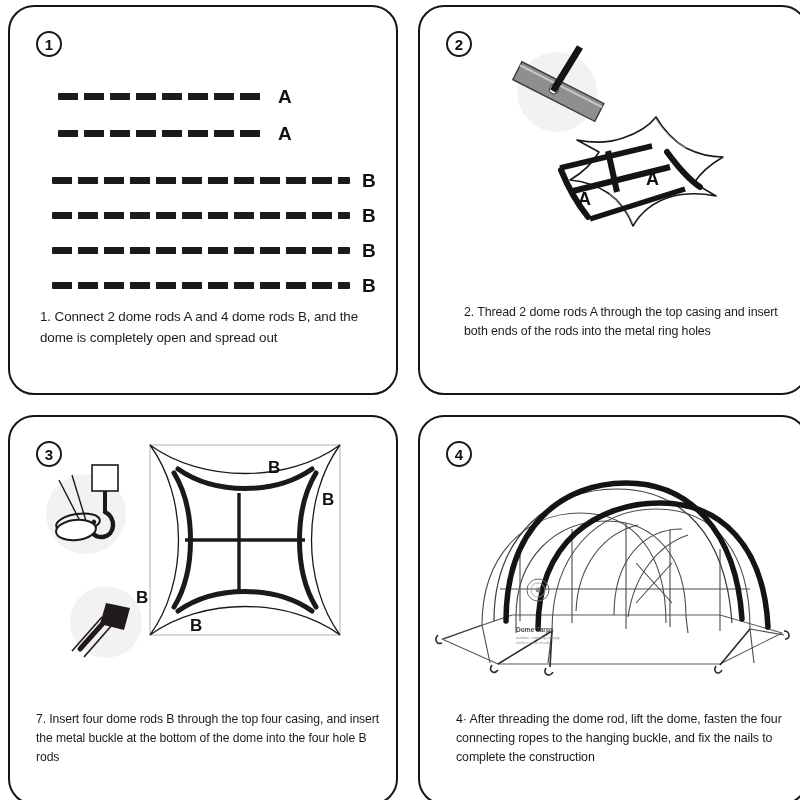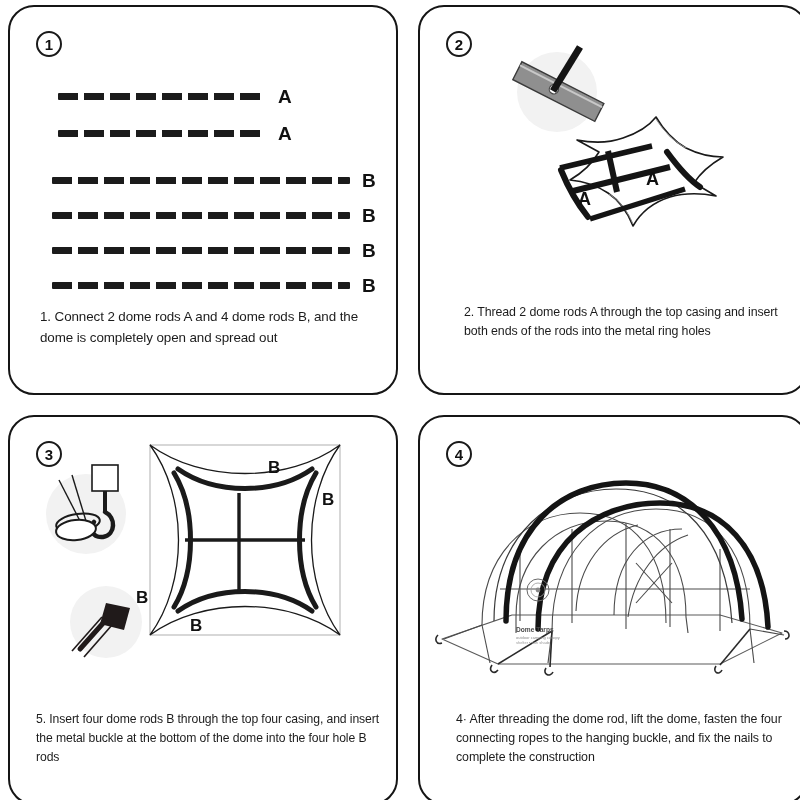--- a/index.html
+++ b/index.html
@@ -259,21 +259,21 @@
             <line x1="229" y1="76" x2="229" y2="176" stroke="#1a1a1a" stroke-width="3.4"></line>
 
             <text class="lbl" x="258" y="56" font-size="17">B</text>
             <text class="lbl" x="312" y="88" font-size="17">B</text>
             <text class="lbl" x="126" y="186" font-size="17">B</text>
             <text class="lbl" x="180" y="214" font-size="17">B</text>
           </g>
         </svg>
       </div>
 
-      <div class="caption cap3">5. Insert four dome rods B through the top four casing, and insert the metal buckle at the bottom of the dome into the four hole B rods</div>
+      <div class="caption cap3">7. Insert four dome rods B through the top four casing, and insert the metal buckle at the bottom of the dome into the four hole B rods</div>
     </div>
 
     <div class="panel">
       <div class="step-badge">4</div>
 
       <div class="art">
         <svg viewBox="0 0 390 293" width="390" height="293" xmlns="http://www.w3.org/2000/svg">
           <g fill="none" stroke="#4a4a4a" stroke-width="1.1" stroke-linejoin="round">
 
             <path d="M22 222 L78 247 L300 247 L362 216 L300 198 L92 198 Z" stroke="#5a5a5a"></path>

